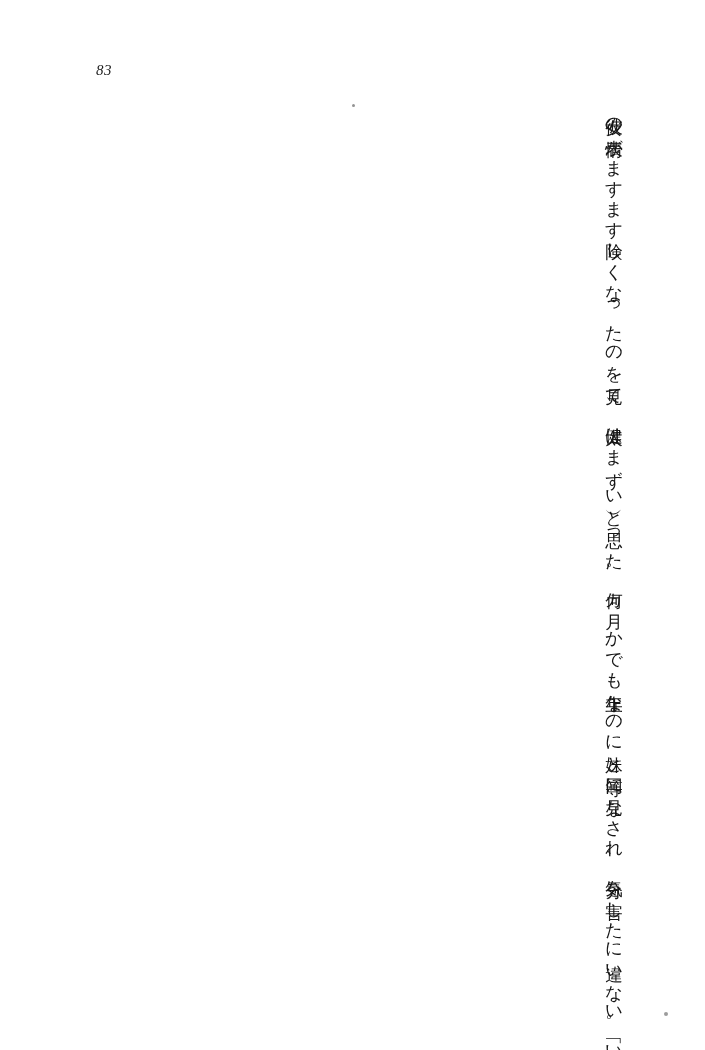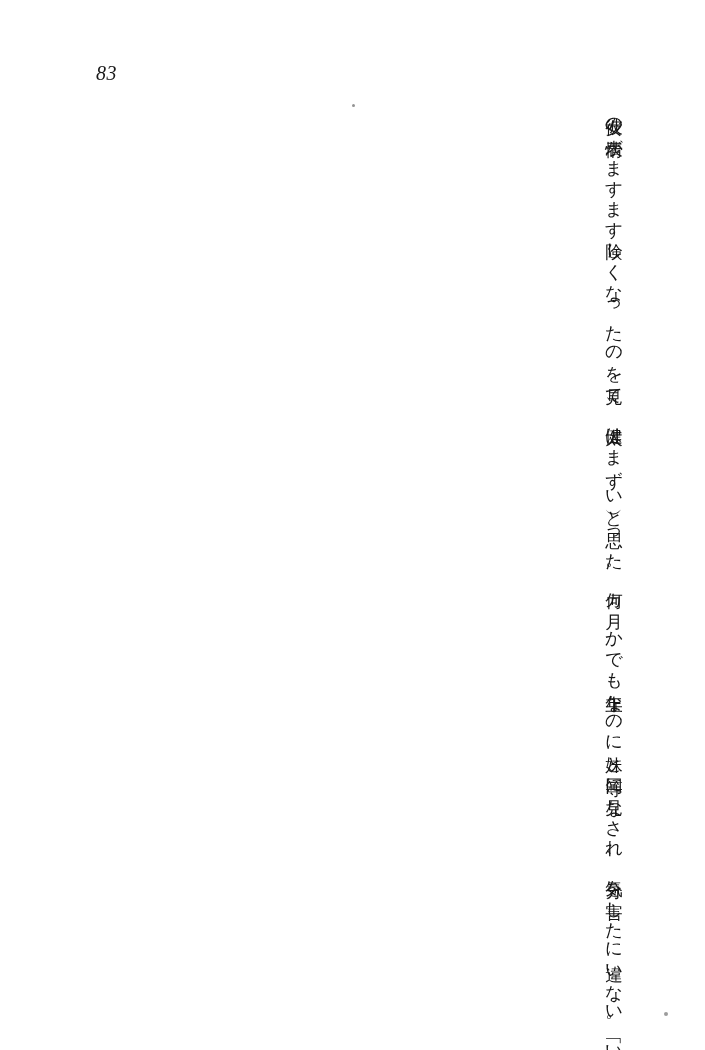--- a/index.html
+++ b/index.html
@@ -15,21 +15,21 @@
     overflow: hidden;
     font-family: "Liberation Serif", "DejaVu Serif", serif;
     color: #161616;
   }
   
   .page-number {
     position: absolute;
     left: 96px;
     top: 62px;
     font-style: italic;
-    font-size: 20px;
+    font-size: 15px;
     letter-spacing: 0.5px;
     color: #1a1a1a;
   }
 
   
   .text-body {
     position: absolute;
     top: 104px;
     right: 72px;
     height: 860px;

